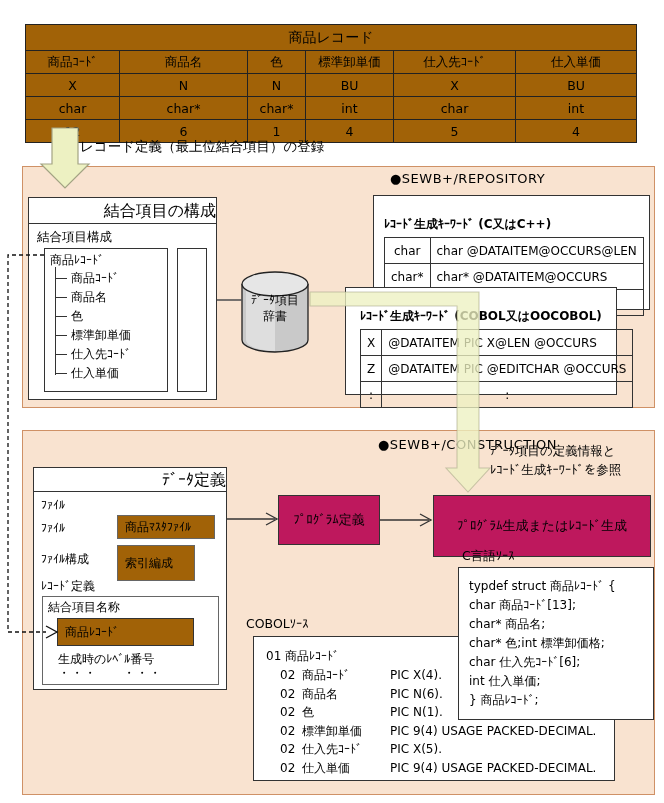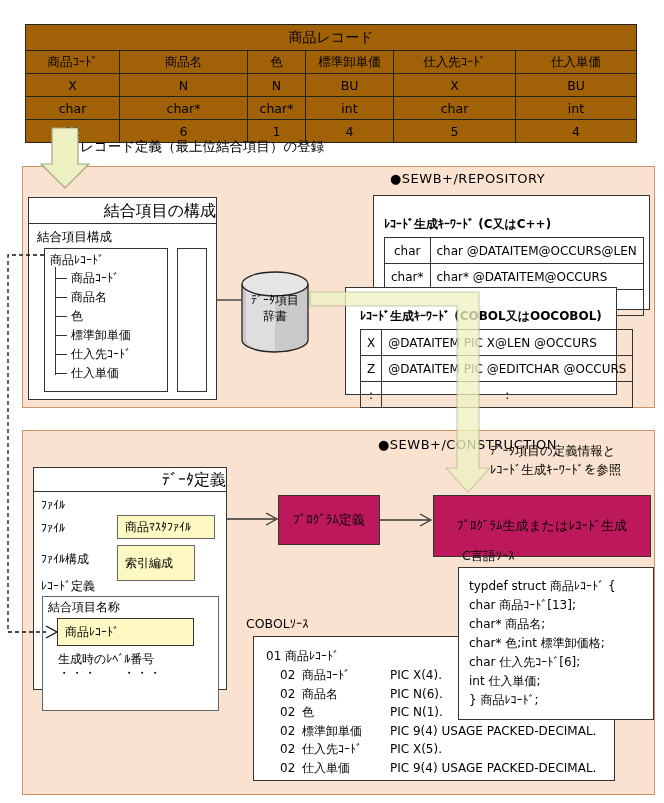--- a/index.html
+++ b/index.html
@@ -31,21 +31,21 @@
 
   
   .kwpanel{position:absolute;background:#fff;border:1.2px solid #333;box-sizing:border-box;}
   .kw-title{padding:20px 0 2px 10px;font-size:12px;white-space:nowrap;font-weight:bold;}
   table.kw{border-collapse:collapse;margin:2px 8px 0 10px;}
   table.kw td{border:1.2px solid #333;font-size:12px;height:25px;padding:0 6px;white-space:nowrap;}
   table.kw td.c1{text-align:center;}
 
   
   .lbl{position:absolute;font-size:12px;white-space:nowrap;}
-  .valbox{position:absolute;border:1.5px solid #666;box-sizing:border-box;background:#fef9c3;
+  .valbox{position:absolute;border:1.5px solid #666;box-sizing:border-box;background:#a16207;
           font-size:12px;display:flex;align-items:center;padding-left:7px;white-space:nowrap;}
   .groupbox{position:absolute;border:1.5px solid #666;box-sizing:border-box;background:#fff;}
 
   .flowbox{position:absolute;background:#be185d;border:1.5px solid #333;box-sizing:border-box;
            display:flex;align-items:center;justify-content:center;font-size:13px;white-space:nowrap;}
 
   .codepanel{position:absolute;background:#fff;border:1.2px solid #333;box-sizing:border-box;}
   .codeline{font-size:12px;line-height:19px;white-space:nowrap;}
   .cob-line{display:flex;font-size:12px;line-height:18.5px;white-space:nowrap;}
   .cob-lvl{width:22px;margin-left:14px;}
@@ -184,21 +184,21 @@
 </div>
 
 <div class="panel" style="left:33px;top:467px;width:194px;height:223px;z-index:10;">
   <div class="panel-title" style="height:23px;line-height:23px;">ﾃﾞｰﾀ定義</div>
   <div class="lbl" style="left:7px;top:30px;">ﾌｧｲﾙ</div>
   <div class="lbl" style="left:7px;top:53px;">ﾌｧｲﾙ</div>
   <div class="valbox" style="left:83px;top:47px;width:98px;height:24px;">商品ﾏｽﾀﾌｧｲﾙ</div>
   <div class="lbl" style="left:7px;top:83px;">ﾌｧｲﾙ構成</div>
   <div class="valbox" style="left:83px;top:77px;width:78px;height:36px;font-family:Liberation Serif, serif;">索引編成</div>
   <div class="lbl" style="left:7px;top:110px;">ﾚｺｰﾄﾞ定義</div>
-  <div class="groupbox" style="left:8px;top:128px;width:177px;height:115px;">
+  <div class="groupbox" style="left:8px;top:128px;width:177px;height:89px;">
     <div class="lbl" style="left:5px;top:2px;">結合項目名称</div>
     <div class="valbox" style="left:14px;top:21px;width:137px;height:28px;border:1.2px solid #333;">商品ﾚｺｰﾄﾞ</div>
     <div class="lbl" style="left:15px;top:54px;">生成時のﾚﾍﾞﾙ番号</div>
     <div class="lbl" style="left:15px;top:68px;letter-spacing:1px;">・・・　　・・・</div>
   </div>
 </div>
 
 <div class="flowbox" style="left:278px;top:495px;width:102px;height:50px;z-index:10;">ﾌﾟﾛｸﾞﾗﾑ定義</div>
 <div class="flowbox" style="left:433px;top:495px;width:218px;height:62px;z-index:10;">ﾌﾟﾛｸﾞﾗﾑ生成またはﾚｺｰﾄﾞ生成</div>
 

